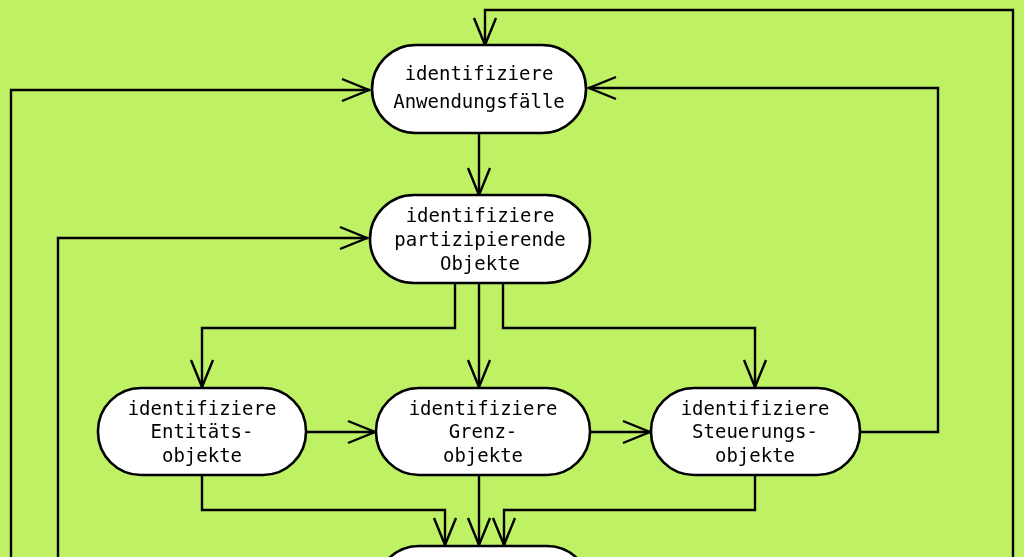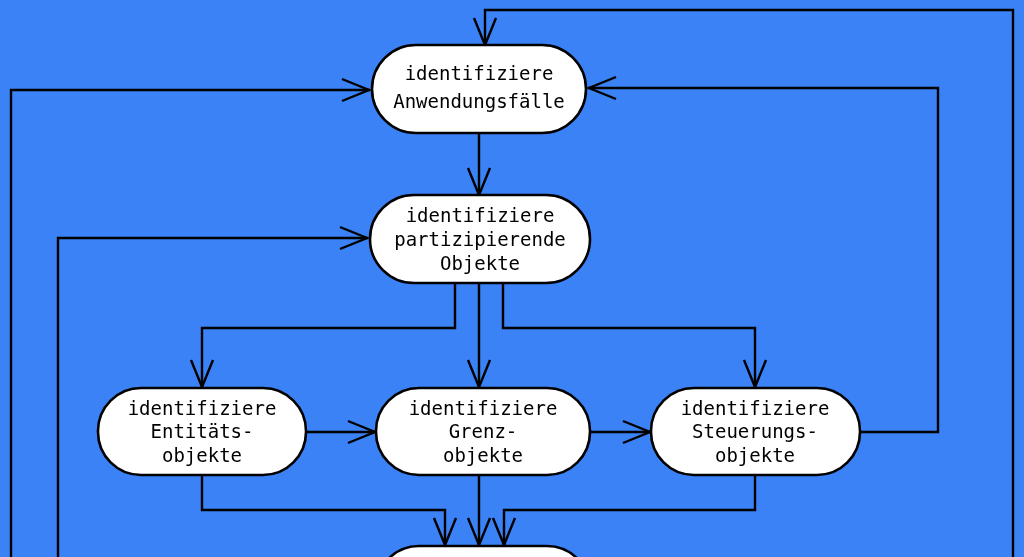--- a/index.html
+++ b/index.html
@@ -8,21 +8,21 @@
     padding: 0;
     background: #ffffff;
   }
   body {
     font-family: "DejaVu Sans Mono", "Liberation Mono", monospace;
   }
   #canvas {
     position: relative;
     width: 1024px;
     height: 557px;
-    background: #3b82f6;
+    background: #bef264;
     overflow: hidden;
   }
   #diagram-svg {
     position: absolute;
     top: 0;
     left: 0;
     width: 1024px;
     height: 557px;
     display: block;
   }

